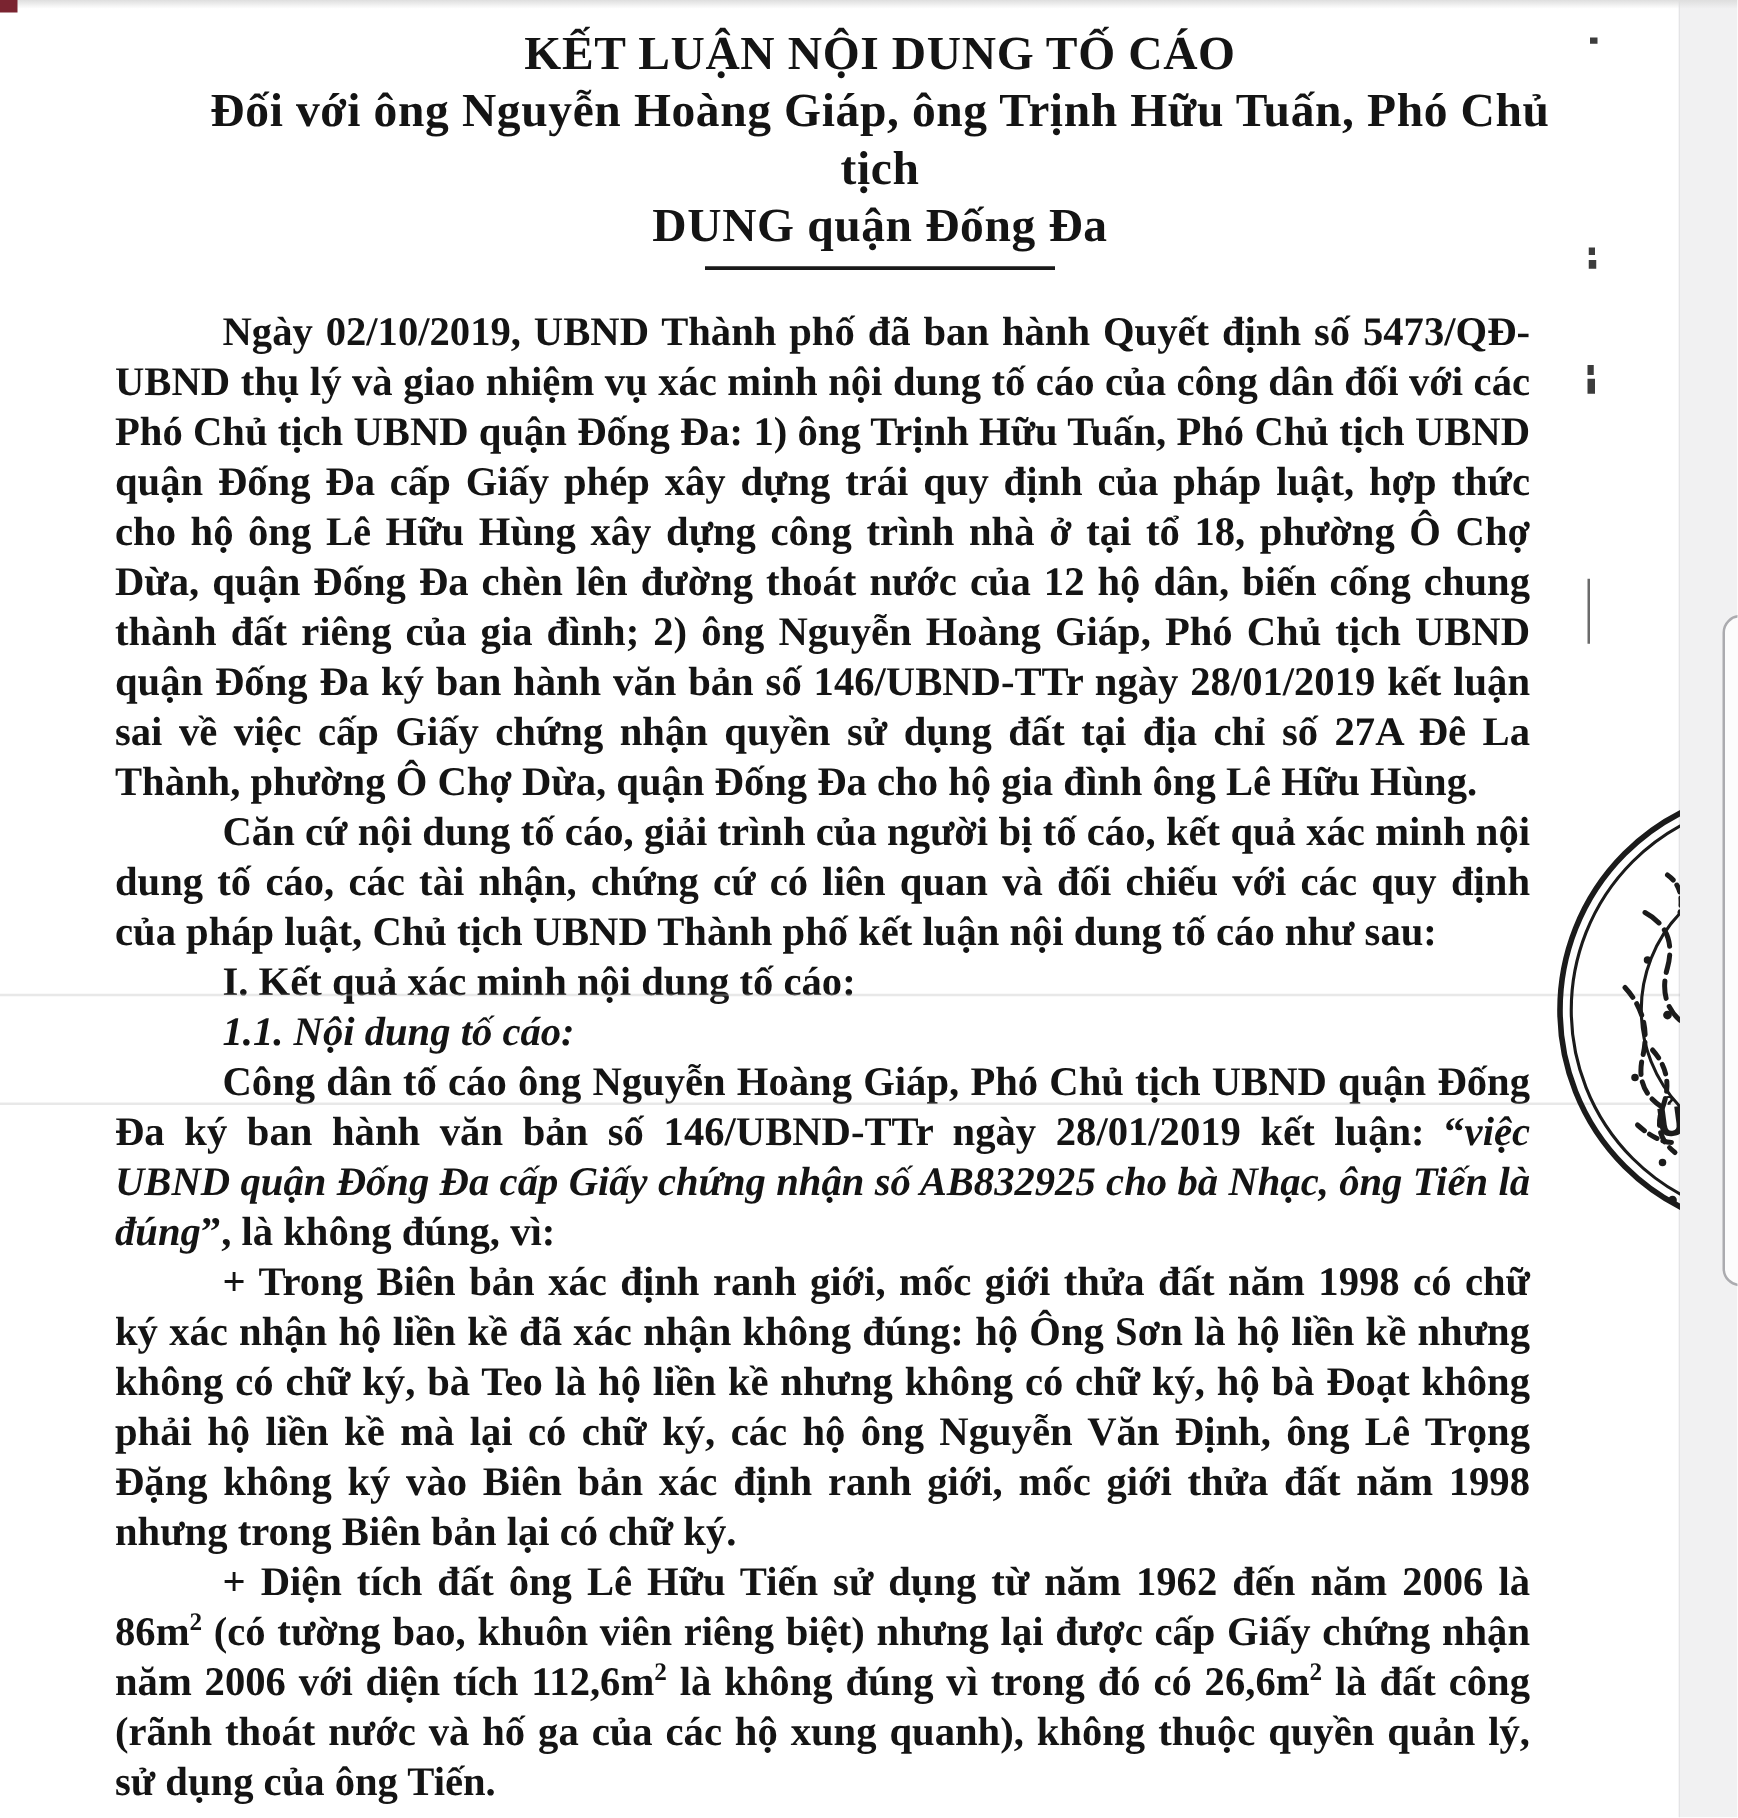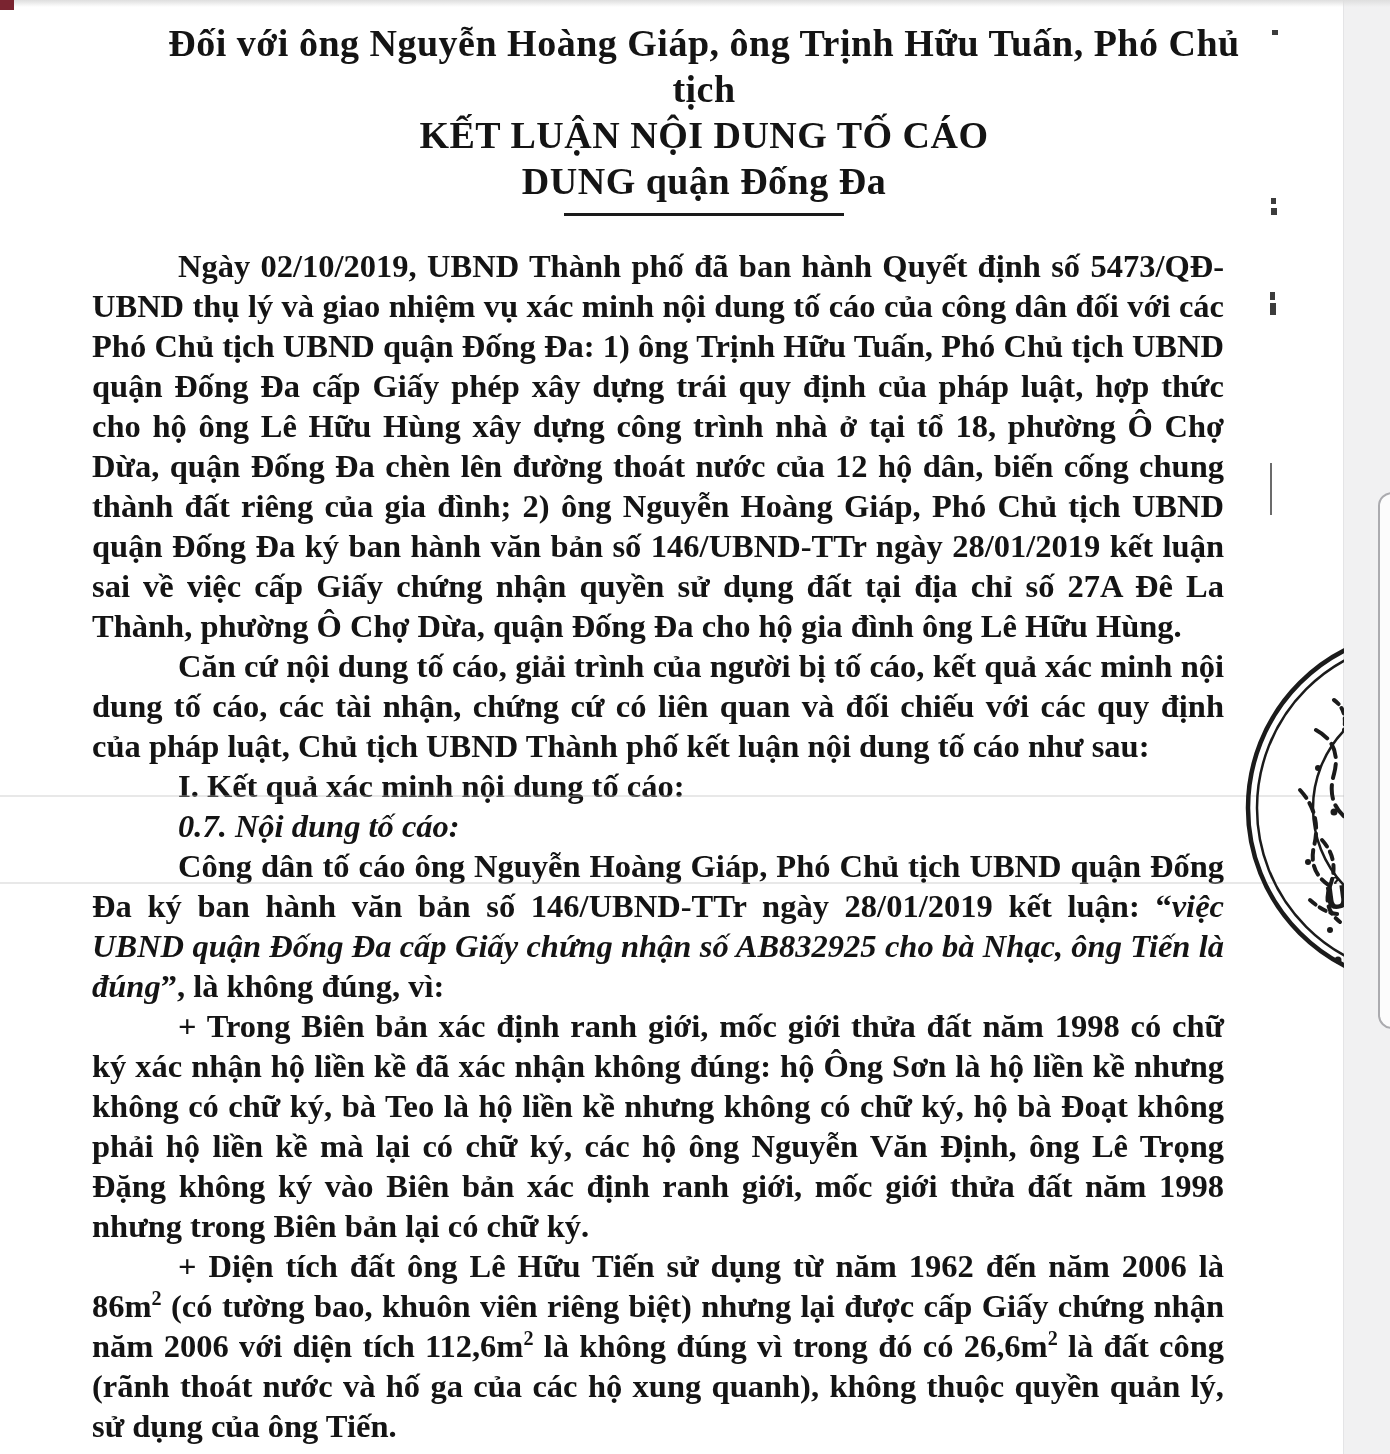--- a/index.html
+++ b/index.html
@@ -93,30 +93,30 @@
 </head>
 <body>
 
 <div class="page">
 
   <div class="scanline l1"></div>
   <div class="scanline l2"></div>
 
   <div class="content">
     <div class="title-block">
+      <div>KẾT LUẬN NỘI DUNG TỐ CÁO</div>
       <div>Đối với ông Nguyễn Hoàng Giáp, ông Trịnh Hữu Tuấn, Phó Chủ tịch</div>
-      <div>KẾT LUẬN NỘI DUNG TỐ CÁO</div>
       <div>DUNG quận Đống Đa</div>
     </div>
     <div class="title-underline"></div>
     <div id="doc-body">
         <p class="para"><span>Ngày 02/10/2019, UBND Thành phố đã ban hành Quyết định số 5473/QĐ-UBND thụ lý và giao nhiệm vụ xác minh nội dung tố cáo của công dân đối với các Phó Chủ tịch UBND quận Đống Đa: 1) ông Trịnh Hữu Tuấn, Phó Chủ tịch UBND quận Đống Đa cấp Giấy phép xây dựng trái quy định của pháp luật, hợp thức cho hộ ông Lê Hữu Hùng xây dựng công trình nhà ở tại tổ 18, phường Ô Chợ Dừa, quận Đống Đa chèn lên đường thoát nước của 12 hộ dân, biến cống chung thành đất riêng của gia đình; 2) ông Nguyễn Hoàng Giáp, Phó Chủ tịch UBND quận Đống Đa ký ban hành văn bản số 146/UBND-TTr ngày 28/01/2019 kết luận sai về việc cấp Giấy chứng nhận quyền sử dụng đất tại địa chỉ số 27A Đê La Thành, phường Ô Chợ Dừa, quận Đống Đa cho hộ gia đình ông Lê Hữu Hùng.</span></p>
         <p class="para"><span>Căn cứ nội dung tố cáo, giải trình của người bị tố cáo, kết quả xác minh nội dung tố cáo, các tài nhận, chứng cứ có liên quan và đối chiếu với các quy định của pháp luật, Chủ tịch UBND Thành phố kết luận nội dung tố cáo như sau:</span></p>
         <p class="heading"><span class="b">I. Kết quả xác minh nội dung tố cáo:</span></p>
-        <p class="heading"><span class="b i">0.7. Nội dung tố cáo:</span></p>
+        <p class="heading"><span class="b i">1.1. Nội dung tố cáo:</span></p>
         <p class="para"><span>Công dân tố cáo ông Nguyễn Hoàng Giáp, Phó Chủ tịch UBND quận Đống Đa ký ban hành văn bản số 146/UBND-TTr ngày 28/01/2019 kết luận: “</span><span class="i">việc UBND quận Đống Đa cấp Giấy chứng nhận số AB832925 cho bà Nhạc, ông Tiến là đúng</span><span>”, là không đúng, vì:</span></p>
         <p class="para"><span>+ Trong Biên bản xác định ranh giới, mốc giới thửa đất năm 1998 có chữ ký xác nhận hộ liền kề đã xác nhận không đúng: hộ Ông Sơn là hộ liền kề nhưng không có chữ ký, bà Teo là hộ liền kề nhưng không có chữ ký, hộ bà Đoạt không phải hộ liền kề mà lại có chữ ký, các hộ ông Nguyễn Văn Định, ông Lê Trọng Đặng không ký vào Biên bản xác định ranh giới, mốc giới thửa đất năm 1998 nhưng trong Biên bản lại có chữ ký.</span></p>
         <p class="para"><span>+ Diện tích đất ông Lê Hữu Tiến sử dụng từ năm 1962 đến năm 2006 là 86m</span><sup>2</sup><span> (có tường bao, khuôn viên riêng biệt) nhưng lại được cấp Giấy chứng nhận năm 2006 với diện tích 112,6m</span><sup>2</sup><span> là không đúng vì trong đó có 26,6m</span><sup>2</sup><span> là đất công (rãnh thoát nước và hố ga của các hộ xung quanh), không thuộc quyền quản lý, sử dụng của ông Tiến.</span></p>
       </div>
   </div>
 
   <svg class="stamp" width="144" height="400" viewBox="1200 610 144 400">
     <g fill="none" stroke="#1b1b1b">
       <circle cx="1425" cy="808" r="177" stroke-width="4.5"></circle>
       <circle cx="1425" cy="808" r="168" stroke-width="2.5"></circle>

